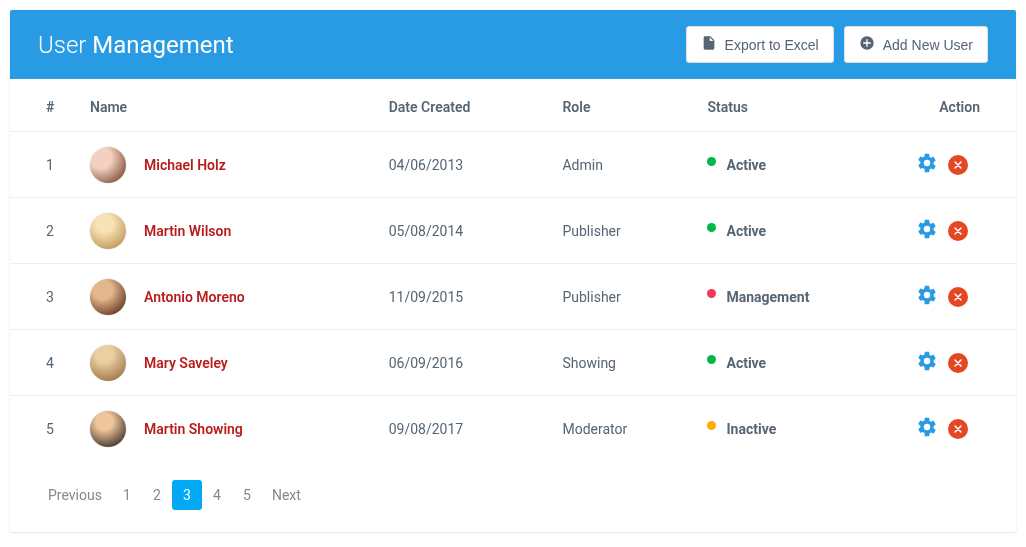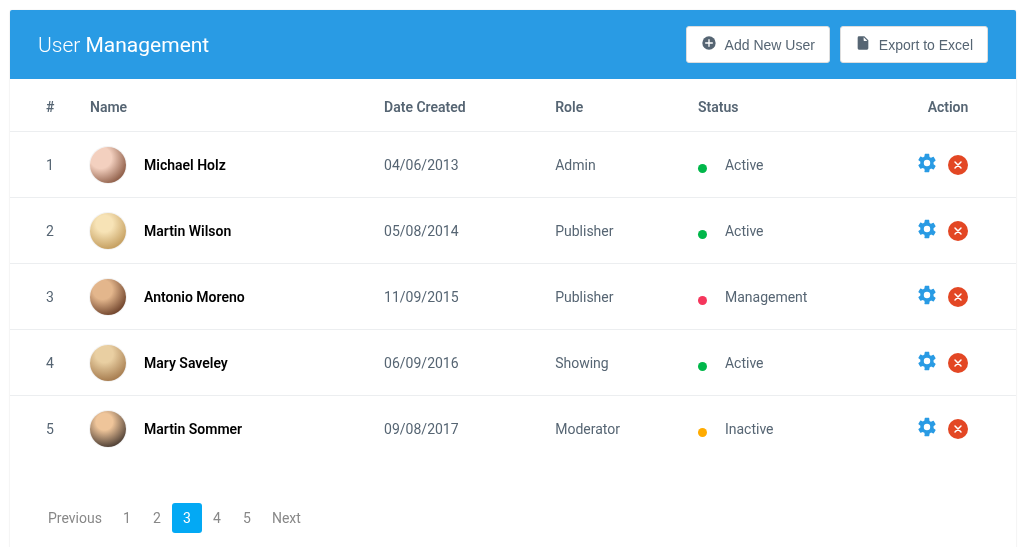--- a/index.html
+++ b/index.html
@@ -19,21 +19,21 @@
   }
   .header {
     background: #299be4;
     padding: 16px 28px;
     display: flex;
     align-items: center;
     justify-content: space-between;
   }
   .title {
     color: #fff;
-    font-size: 21px;
+    font-size: 24px;
     font-weight: 300;
   }
   .actions { display: flex; gap: 10px; }
   .btn {
     display: inline-flex;
     align-items: center;
     gap: 8px;
     background: #fff;
     border: 1px solid #ddd;
     border-radius: 3px;
@@ -45,34 +45,34 @@
   .btn svg { width: 16px; height: 16px; }
   table { width: 100%; border-collapse: collapse; }
   th, td {
     text-align: left;
     padding: 14px 10px;
     color: #566573;
     font-size: 14px;
   }
   th { padding-top: 20px; padding-bottom: 16px; font-weight: 600; }
   th:first-child, td:first-child { padding-left: 36px; width: 70px; }
-  th:last-child, td:last-child { padding-right: 36px; text-align: center; }
+  th:last-child, td:last-child { padding-right: 36px; text-align: right; }
   tbody tr { border-top: 1px solid #eceef0; }
   tbody td { height: 66px; }
   .name-cell { display: flex; align-items: center; gap: 18px; }
   .avatar {
     width: 36px; height: 36px;
     border-radius: 50%;
     display: inline-block;
     background: #ccc;
     flex-shrink: 0;
     box-shadow: 0 0 0 1px rgba(0,0,0,0.05);
   }
-  .name-link { color: #000000; font-weight: 600; cursor: pointer; }
-  .status { display: flex; align-items: flex-end; gap: 18px; }
+  .name-link { color: #b91c1c; font-weight: 600; cursor: pointer; }
+  .status { display: flex; align-items: flex-start; gap: 10px; font-weight: bold; }
   .dot { width: 9px; height: 9px; border-radius: 50%; display: inline-block; }
   .td-action { }
   .act-icons { display: flex; gap: 10px; align-items: center; }
   .gear { width: 22px; height: 22px; color: #299be4; cursor: pointer; }
   .del {
     width: 20px; height: 20px;
     border-radius: 50%;
     background: #e34724;
     display: inline-flex; align-items: center; justify-content: center;
     cursor: pointer;
@@ -84,21 +84,20 @@
     color: #566573;
   }
   .pagination { display: flex; align-items: center; gap: 0; }
   .page-item {
     min-width: 30px; height: 30px;
     padding: 0 10px;
     display: inline-flex; align-items: center; justify-content: center;
     color: #888;
     cursor: pointer;
     border-radius: 3px;
-    margin-top: 23px;
   }
   .page-item.active { background: #03a9f4; color: #fff; }
   
   .av-1 { background: radial-gradient(circle at 30% 30%, #f3d0bf 30%, #8b5a44 80%); }
   .av-2 { background: radial-gradient(circle at 40% 30%, #f7e3b6 25%, #c7a264 75%); }
   .av-3 { background: radial-gradient(circle at 35% 30%, #e3b68c 28%, #6b3f28 80%); }
   .av-4 { background: radial-gradient(circle at 40% 25%, #e9cfa2 25%, #a57b4e 80%); }
   .av-5 { background: radial-gradient(circle at 40% 30%, #efc59a 25%, #3a2e28 85%); }
 </style>
 </head>
@@ -106,33 +105,33 @@
 
 <div class="card">
   <div class="header">
     <div class="title">
       <span>User </span><b>Management</b>
     </div>
     <div class="actions">
       <button class="btn">
         <span>
           <svg viewBox="0 0 24 24" fill="#566573">
+              <path d="M14 2H6a2 2 0 0 0-2 2v16a2 2 0 0 0 2 2h12a2 2 0 0 0 2-2V8l-6-6zM13 3.5 18.5 9H14a1 1 0 0 1-1-1V3.5z"></path>
+            </svg>
+        </span>
+        <span>Export to Excel</span>
+      </button>
+      <button class="btn">
+        <span>
+          <svg viewBox="0 0 24 24" fill="#566573">
               <circle cx="12" cy="12" r="10"></circle>
               <path d="M12 7v10M7 12h10" stroke="#fff" stroke-width="2" stroke-linecap="round"></path>
             </svg>
         </span>
         <span>Add New User</span>
-      </button>
-      <button class="btn">
-        <span>
-          <svg viewBox="0 0 24 24" fill="#566573">
-              <path d="M14 2H6a2 2 0 0 0-2 2v16a2 2 0 0 0 2 2h12a2 2 0 0 0 2-2V8l-6-6zM13 3.5 18.5 9H14a1 1 0 0 1-1-1V3.5z"></path>
-            </svg>
-        </span>
-        <span>Export to Excel</span>
       </button>
     </div>
   </div>
 
   <table>
     <thead>
       <tr id="thead-row">
           <th>#</th>
           <th>Name</th>
           <th>Date Created</th>
@@ -256,21 +255,21 @@
                 </svg>
               </span>
             </div>
           </td>
         </tr>
         <tr>
           <td>5</td>
           <td>
             <div class="name-cell">
               <span class="avatar av-5"></span>
-              <a class="name-link">Martin Sommer</a>
+              <a class="name-link">Martin Showing</a>
             </div>
           </td>
           <td>09/08/2017</td>
           <td>Moderator</td>
           <td>
             <span class="status">
               <span class="dot" style="background: rgb(255, 171, 0);"></span>
               <span>Inactive</span>
             </span>
           </td>

